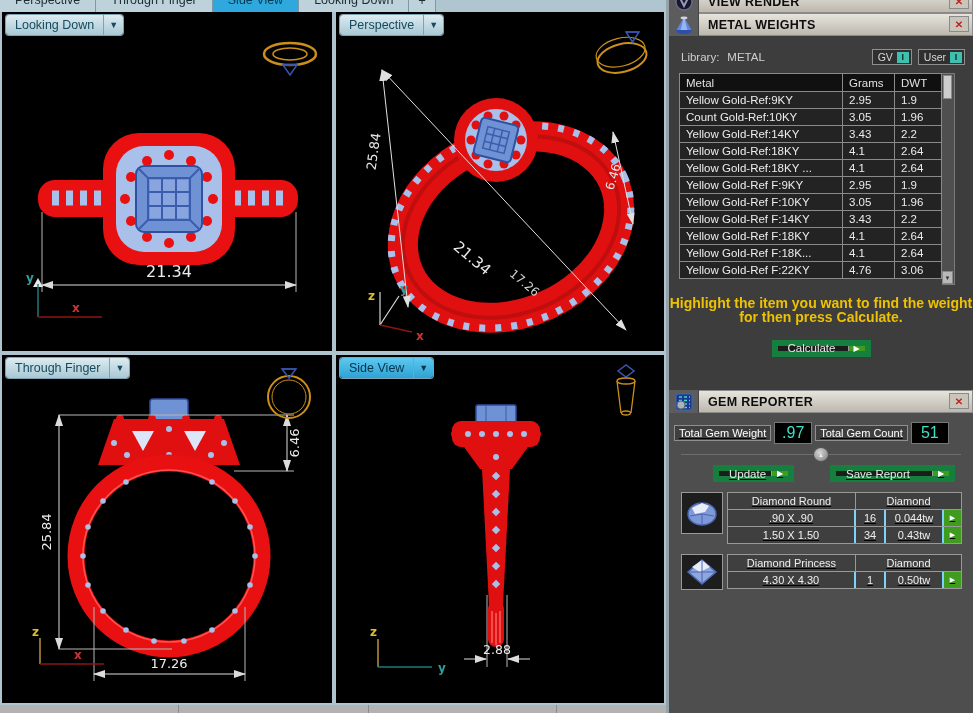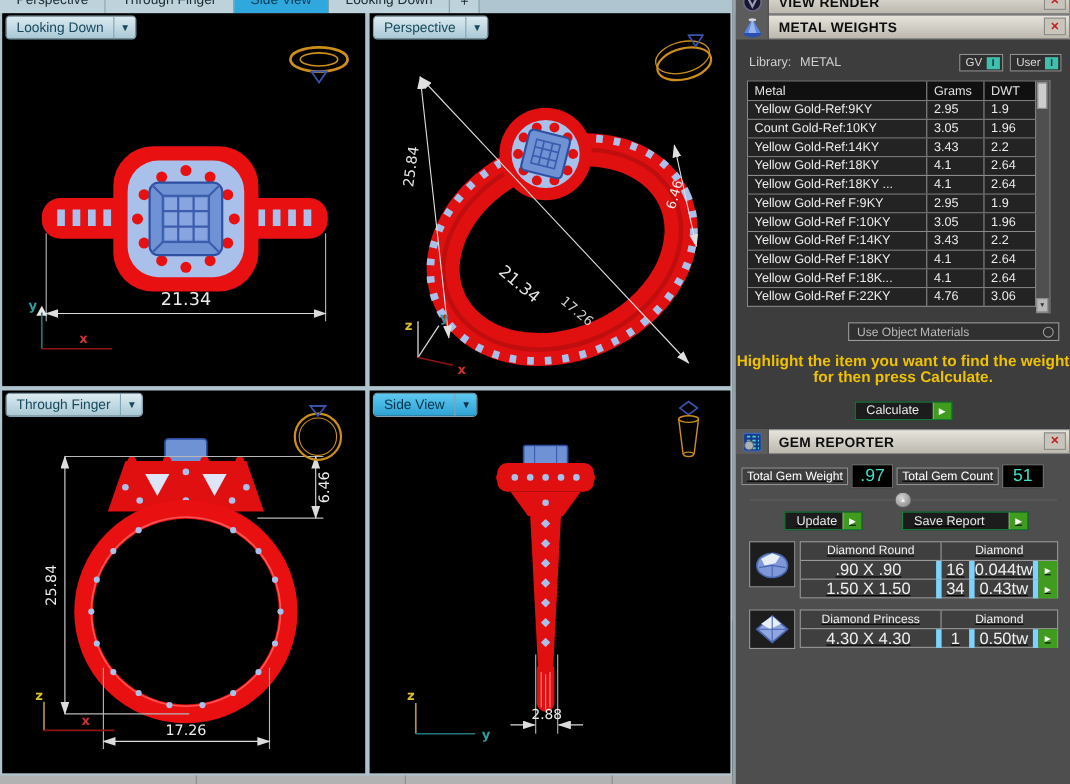--- a/index.html
+++ b/index.html
@@ -61,21 +61,21 @@
   .mw-thumb { position:absolute; left:1px; top:1px; width:9px; height:24px; background:#cdcdcd; border:1px solid #8a8a8a; }
   .mw-sarrow { position:absolute; left:0; bottom:0; width:11px; height:13px; background:#b8b8b8; color:#333; font-size:6px; display:flex; align-items:center; justify-content:center; border:1px solid #888; }
 
   .uom-row { display:flex; justify-content:flex-end; margin:8px 10px 0 0; }
   .uom { display:flex; align-items:center; width:192px; height:17px; background:#303030; border:1px solid #9a9a9a;
     color:#b8b8b8; font-size:11px; font-family:"Liberation Sans",sans-serif; padding:0 4px 0 7px; }
   .radio { margin-left:auto; width:10px; height:10px; border-radius:50%; border:1.5px solid #9a9a9a; }
 
   .instruction { margin-top:11px; text-align:center; color:#eec103; font-weight:bold; font-size:14px; line-height:14px; }
   .calc-row { text-align:center; margin-top:14px; }
-  .gobtn { display:inline-flex; align-items:stretch; background:#1c1c1c; border:1px solid #15803d; height:17px; padding:0; font-family:"Liberation Sans",sans-serif; }
+  .gobtn { display:inline-flex; align-items:stretch; background:#1c1c1c; border:6px solid #15803d; height:17px; padding:0; font-family:"Liberation Sans",sans-serif; }
   .gobtn-label { padding:0 10px; display:flex; align-items:center; color:#e8e8e8; font-size:11.5px; white-space:nowrap; }
   .goarrow { width:17px; background:#3f9c1e; color:#fff; display:flex; align-items:center; justify-content:center; font-size:8px; border-left:1px solid #9a9a9a; }
 
   .gr-body { flex:1; background:#4e4e4e; position:relative;text-decoration:underline; }
   .totals-row { display:flex; align-items:center; margin:9px 3px 0 5px; gap:3px; }
   .tot-label { background:#3f3f3f; border:1px solid #8f8f8f; color:#fff; font-size:11px; padding:1px 4px; white-space:nowrap; }
   .tot-value { background:#000; border:1px solid #777; color:#3fe0c8; font-size:16px; padding:1px 2px; min-width:38px; text-align:center; }
   .slider-row { position:relative; height:15px; margin:3px 12px 0 12px; }
   .slider-line { position:absolute; left:0; right:0; top:7px; height:1px; background:#2a2a2a; border-bottom:1px solid #6e6e6e; }
   .slider-knob { position:absolute; left:50%; transform:translateX(-50%); top:0; width:16px; height:15px; border-radius:50%;
@@ -86,21 +86,21 @@
   .save .gobtn-label { width:96px; }
 
   .gem-block { display:flex; align-items:flex-start; margin:10px 6px 0 12px; gap:4px; }
   .gem-icon { width:42px; height:42px; background:#1d1d1d; border:1px solid #999; display:flex; align-items:center; justify-content:center; flex:none; }
   .gem-icon.short { height:36px; }
   .gem-table { width:235px; border:1px solid #999; background:#3f3f3f; }
   .g-head { display:grid; grid-template-columns:128px 105px; height:16px; }
   .g-head span { display:flex; align-items:center; justify-content:center; color:#efefef; font-size:11px; border-right:1px solid #999; }
   .g-head span:last-child { border-right:none; }
   .g-row { display:grid; grid-template-columns:128px 30px 58px 17px; height:17px; border-top:1px solid #999; }
-  .g-row span { display:flex; align-items:center; justify-content:center; color:#efefef; font-size:15px; border-right:5px solid #7dd3fc; white-space:nowrap; }
+  .g-row span { display:flex; align-items:center; justify-content:center; color:#efefef; font-size:11px; border-right:2px solid #7dd3fc; white-space:nowrap; }
   .g-go { background:#3f9c1e; border:none; color:#fff; font-size:7px; display:flex; align-items:center; justify-content:center; }
   .ring-size { margin:26px 0 0 20px; color:#ffffff; font-size:25px; font-weight:bold; letter-spacing:0.5px; }
 
   text { font-family:"DejaVu Sans", sans-serif; }
 </style>
 </head>
 <body>
 
 <div class="screen">
 
@@ -547,26 +547,20 @@
     <span>3.06</span>
   </div>
 </div>
         </div>
         <div class="mw-scroll">
           <div class="mw-thumb"></div>
           <div class="mw-sarrow">▼</div>
         </div>
       </div>
 
-      <div class="uom-row">
-        <button class="uom">
-          <span>Use Object Materials</span>
-          <span class="radio"></span>
-        </button>
-      </div>
 
       <div class="instruction">
         <div>Highlight the item you want to find the weight</div>
         <div>for then press Calculate.</div>
       </div>
 
       <div class="calc-row">
         <button class="gobtn">
           <span class="gobtn-label" style="width:70px">Calculate</span>
           <span class="goarrow">▶</span>

